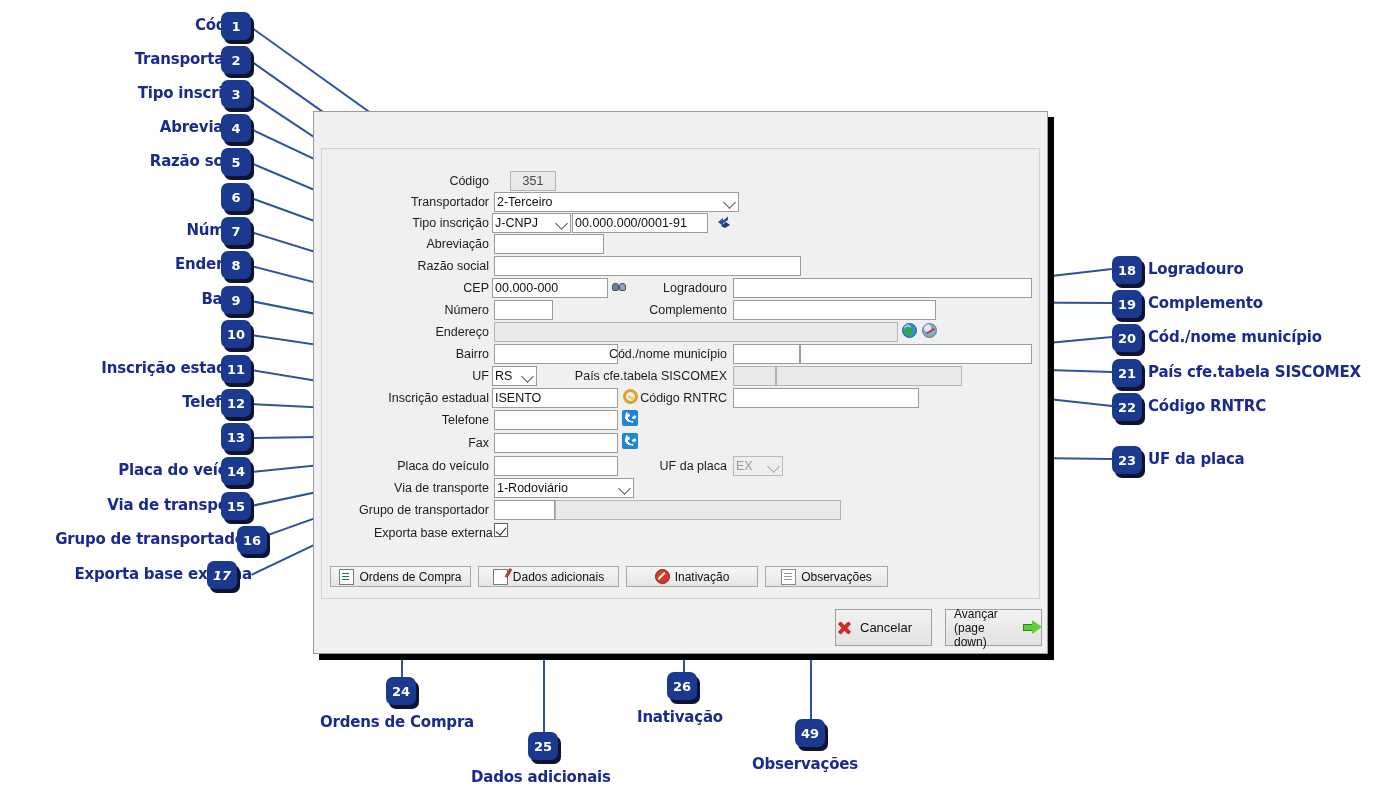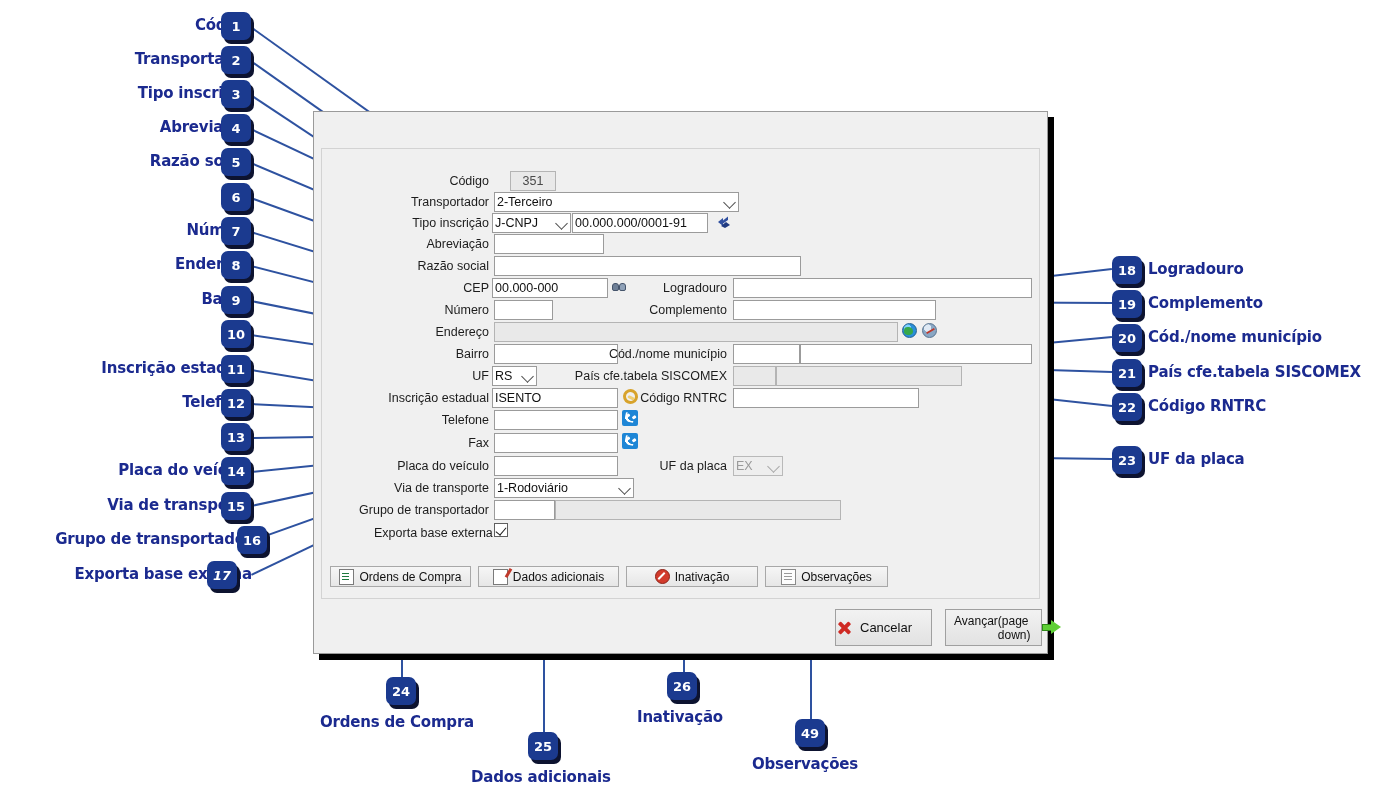--- a/index.html
+++ b/index.html
@@ -556,21 +556,21 @@
         <span>Observações</span>
       </div>
     </div>
 
     <div id="footer">
       <div class="bigbtn" style="left:514px;top:10px;width:97px;height:37px;">
         <span class="x-mark"></span>
         <span>Cancelar</span>
       </div>
       <div class="bigbtn" style="left:624px;top:10px;width:97px;height:37px;padding-left:8px;justify-content:flex-start;">
-        <span style="display:flex;flex-direction:row;line-height:14px;font-size:12px;">
+        <span style="display:flex;flex-direction:column;line-height:14px;font-size:12px;">
           <span>Avançar</span>
           <span>(page down)</span>
         </span>
         <span class="arrow-right" style="margin-left:4px;"></span>
       </div>
     </div>
 
   </div>
 </div>
 

